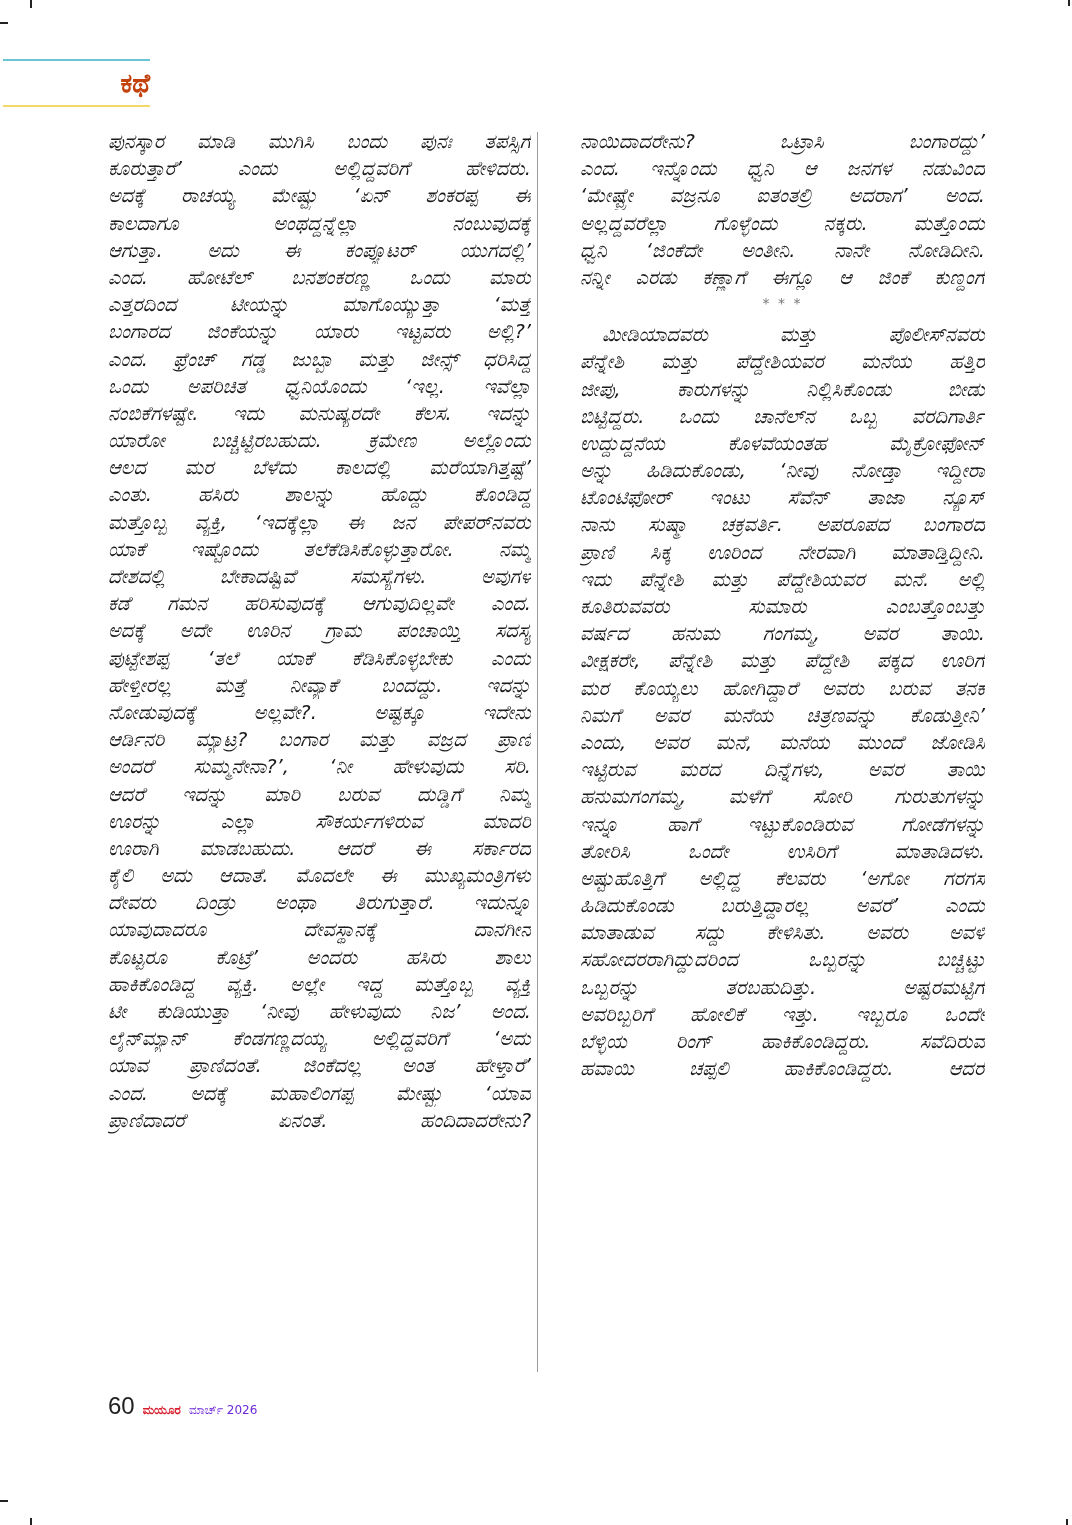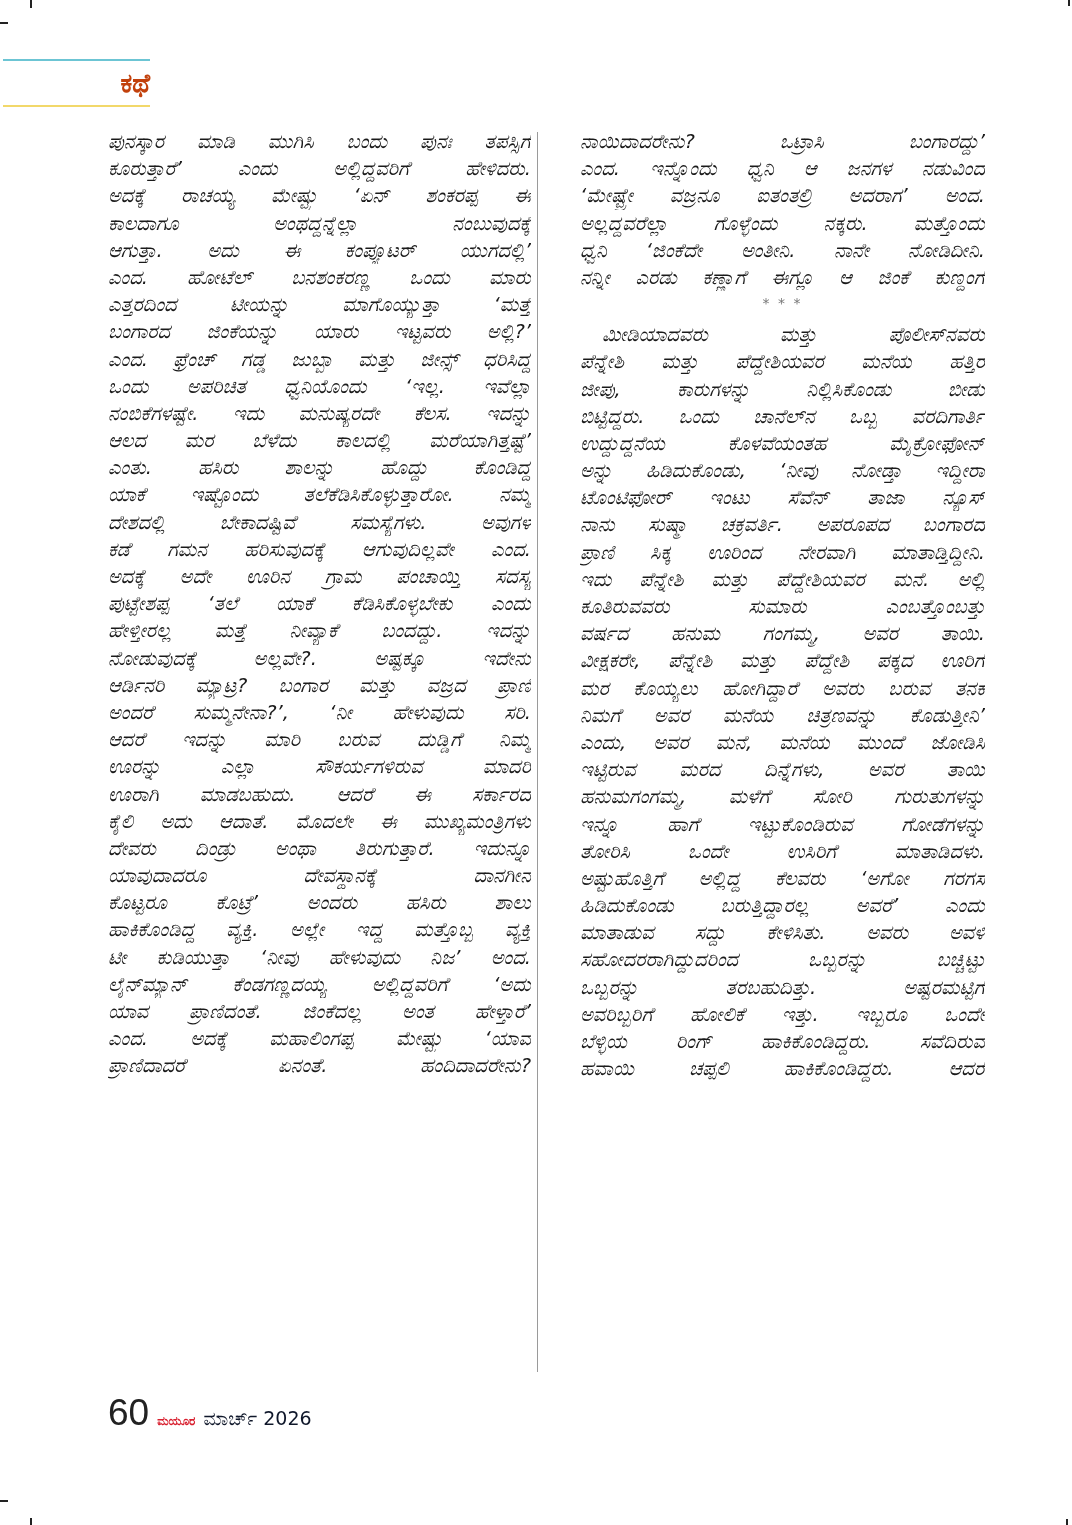--- a/index.html
+++ b/index.html
@@ -102,31 +102,31 @@
       position: absolute;
       left: 108px;
       top: 1392px;
       height: 36px;
       display: flex;
       align-items: baseline;
       gap: 8px;
     }
     .page-number {
       font-family: "Liberation Sans", sans-serif;
-      font-size: 37px;
+      font-size: 24px;
       color: #222;
     }
     .brand {
       font-size: 12px;
       font-weight: bold;
       color: #d8202f;
     }
     .issue-date {
-      font-size: 19px;
-      color: #0f172a;
+      font-size: 12px;
+      color: #6d28d9;
     }
   </style>
 </head>
 <body>
 
 <div class="crop tl-v"></div>
 <div class="crop tl-h"></div>
 <div class="crop tr-v"></div>
 <div class="crop bl-h"></div>
 <div class="crop bl-v"></div>
@@ -141,22 +141,24 @@
   <span class="line">ಕೂರುತ್ತಾರೆ’ ಎಂದು ಅಲ್ಲಿದ್ದವರಿಗೆ ಹೇಳಿದರು.</span>
   <span class="line">ಅದಕ್ಕೆ ರಾಚಯ್ಯ ಮೇಷ್ಟ್ರು ‘ಏನ್ ಶಂಕರಪ್ಪ ಈ</span>
   <span class="line">ಕಾಲದಾಗೂ ಅಂಥದ್ದನ್ನೆಲ್ಲಾ ನಂಬುವುದಕ್ಕೆ</span>
   <span class="line">ಆಗುತ್ತಾ. ಅದು ಈ ಕಂಪ್ಯೂಟರ್ ಯುಗದಲ್ಲಿ’</span>
   <span class="line">ಎಂದ. ಹೋಟೆಲ್ ಬನಶಂಕರಣ್ಣ ಒಂದು ಮಾರು</span>
   <span class="line">ಎತ್ತರದಿಂದ ಟೀಯನ್ನು ಮಾಗೊಯ್ಯುತ್ತಾ ‘ಮತ್ತೆ</span>
   <span class="line">ಬಂಗಾರದ ಜಿಂಕೆಯನ್ನು ಯಾರು ಇಟ್ಟವರು ಅಲ್ಲಿ?’</span>
   <span class="line">ಎಂದ. ಫ್ರೆಂಚ್ ಗಡ್ಡ ಜುಬ್ಬಾ ಮತ್ತು ಜೀನ್ಸ್ ಧರಿಸಿದ್ದ</span>
   <span class="line">ಒಂದು ಅಪರಿಚಿತ ಧ್ವನಿಯೊಂದು ‘ಇಲ್ಲ. ಇವೆಲ್ಲಾ</span>
   <span class="line">ನಂಬಿಕೆಗಳಷ್ಟೇ. ಇದು ಮನುಷ್ಯರದೇ ಕೆಲಸ. ಇದನ್ನು</span>
+  <span class="line">ಯಾರೋ ಬಚ್ಚಿಟ್ಟಿರಬಹುದು. ಕ್ರಮೇಣ ಅಲ್ಲೊಂದು</span>
   <span class="line">ಆಲದ ಮರ ಬೆಳೆದು ಕಾಲದಲ್ಲಿ ಮರೆಯಾಗಿತ್ತಷ್ಟೆ’</span>
   <span class="line">ಎಂತು. ಹಸಿರು ಶಾಲನ್ನು ಹೊದ್ದು ಕೊಂಡಿದ್ದ</span>
+  <span class="line">ಮತ್ತೊಬ್ಬ ವ್ಯಕ್ತಿ, ‘ಇದಕ್ಕೆಲ್ಲಾ ಈ ಜನ ಪೇಪರ್‌ನವರು</span>
   <span class="line">ಯಾಕೆ ಇಷ್ಟೊಂದು ತಲೆಕೆಡಿಸಿಕೊಳ್ಳುತ್ತಾರೋ. ನಮ್ಮ</span>
   <span class="line">ದೇಶದಲ್ಲಿ ಬೇಕಾದಷ್ಟಿವೆ ಸಮಸ್ಯೆಗಳು. ಅವುಗಳ</span>
   <span class="line">ಕಡೆ ಗಮನ ಹರಿಸುವುದಕ್ಕೆ ಆಗುವುದಿಲ್ಲವೇ ಎಂದ.</span>
   <span class="line">ಅದಕ್ಕೆ ಅದೇ ಊರಿನ ಗ್ರಾಮ ಪಂಚಾಯ್ತಿ ಸದಸ್ಯ</span>
   <span class="line">ಪುಟ್ಟೇಶಪ್ಪ ‘ತಲೆ ಯಾಕೆ ಕೆಡಿಸಿಕೊಳ್ಳಬೇಕು ಎಂದು</span>
   <span class="line">ಹೇಳ್ತೀರಲ್ಲ ಮತ್ತೆ ನೀವ್ಯಾಕೆ ಬಂದದ್ದು. ಇದನ್ನು</span>
   <span class="line">ನೋಡುವುದಕ್ಕೆ ಅಲ್ಲವೇ?. ಅಷ್ಟಕ್ಕೂ ಇದೇನು</span>
   <span class="line">ಆರ್ಡಿನರಿ ಮ್ಯಾಟ್ರ? ಬಂಗಾರ ಮತ್ತು ವಜ್ರದ ಪ್ರಾಣಿ</span>
   <span class="line">ಅಂದರೆ ಸುಮ್ಮನೇನಾ?’, ‘ನೀ ಹೇಳುವುದು ಸರಿ.</span>
   <span class="line">ಆದರೆ ಇದನ್ನು ಮಾರಿ ಬರುವ ದುಡ್ಡಿಗೆ ನಿಮ್ಮ</span>

